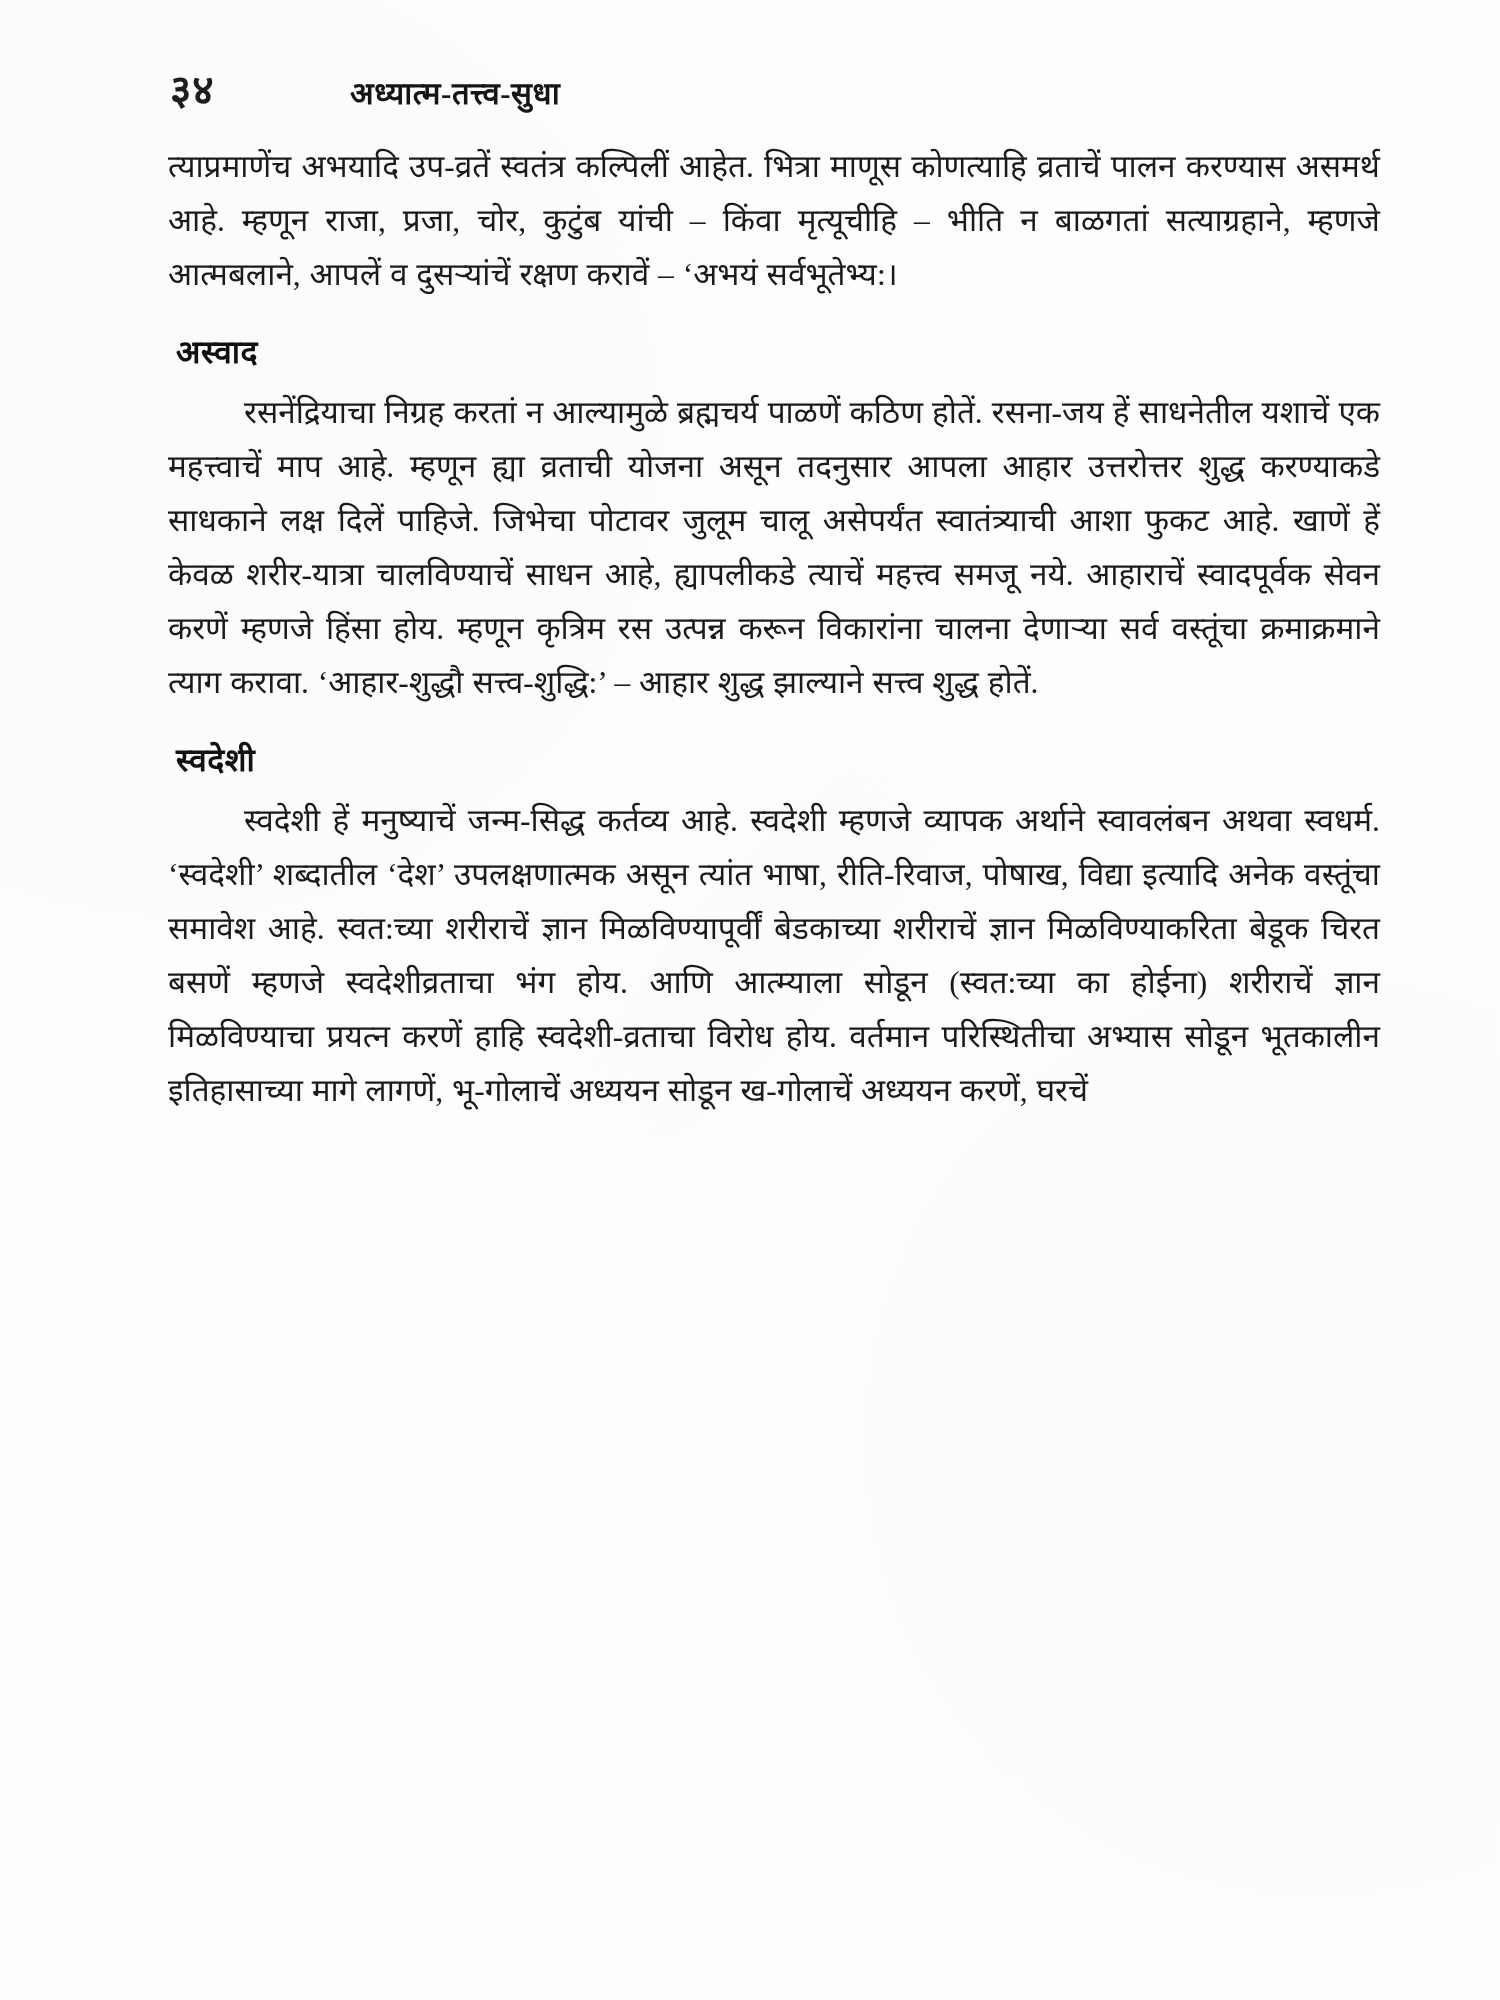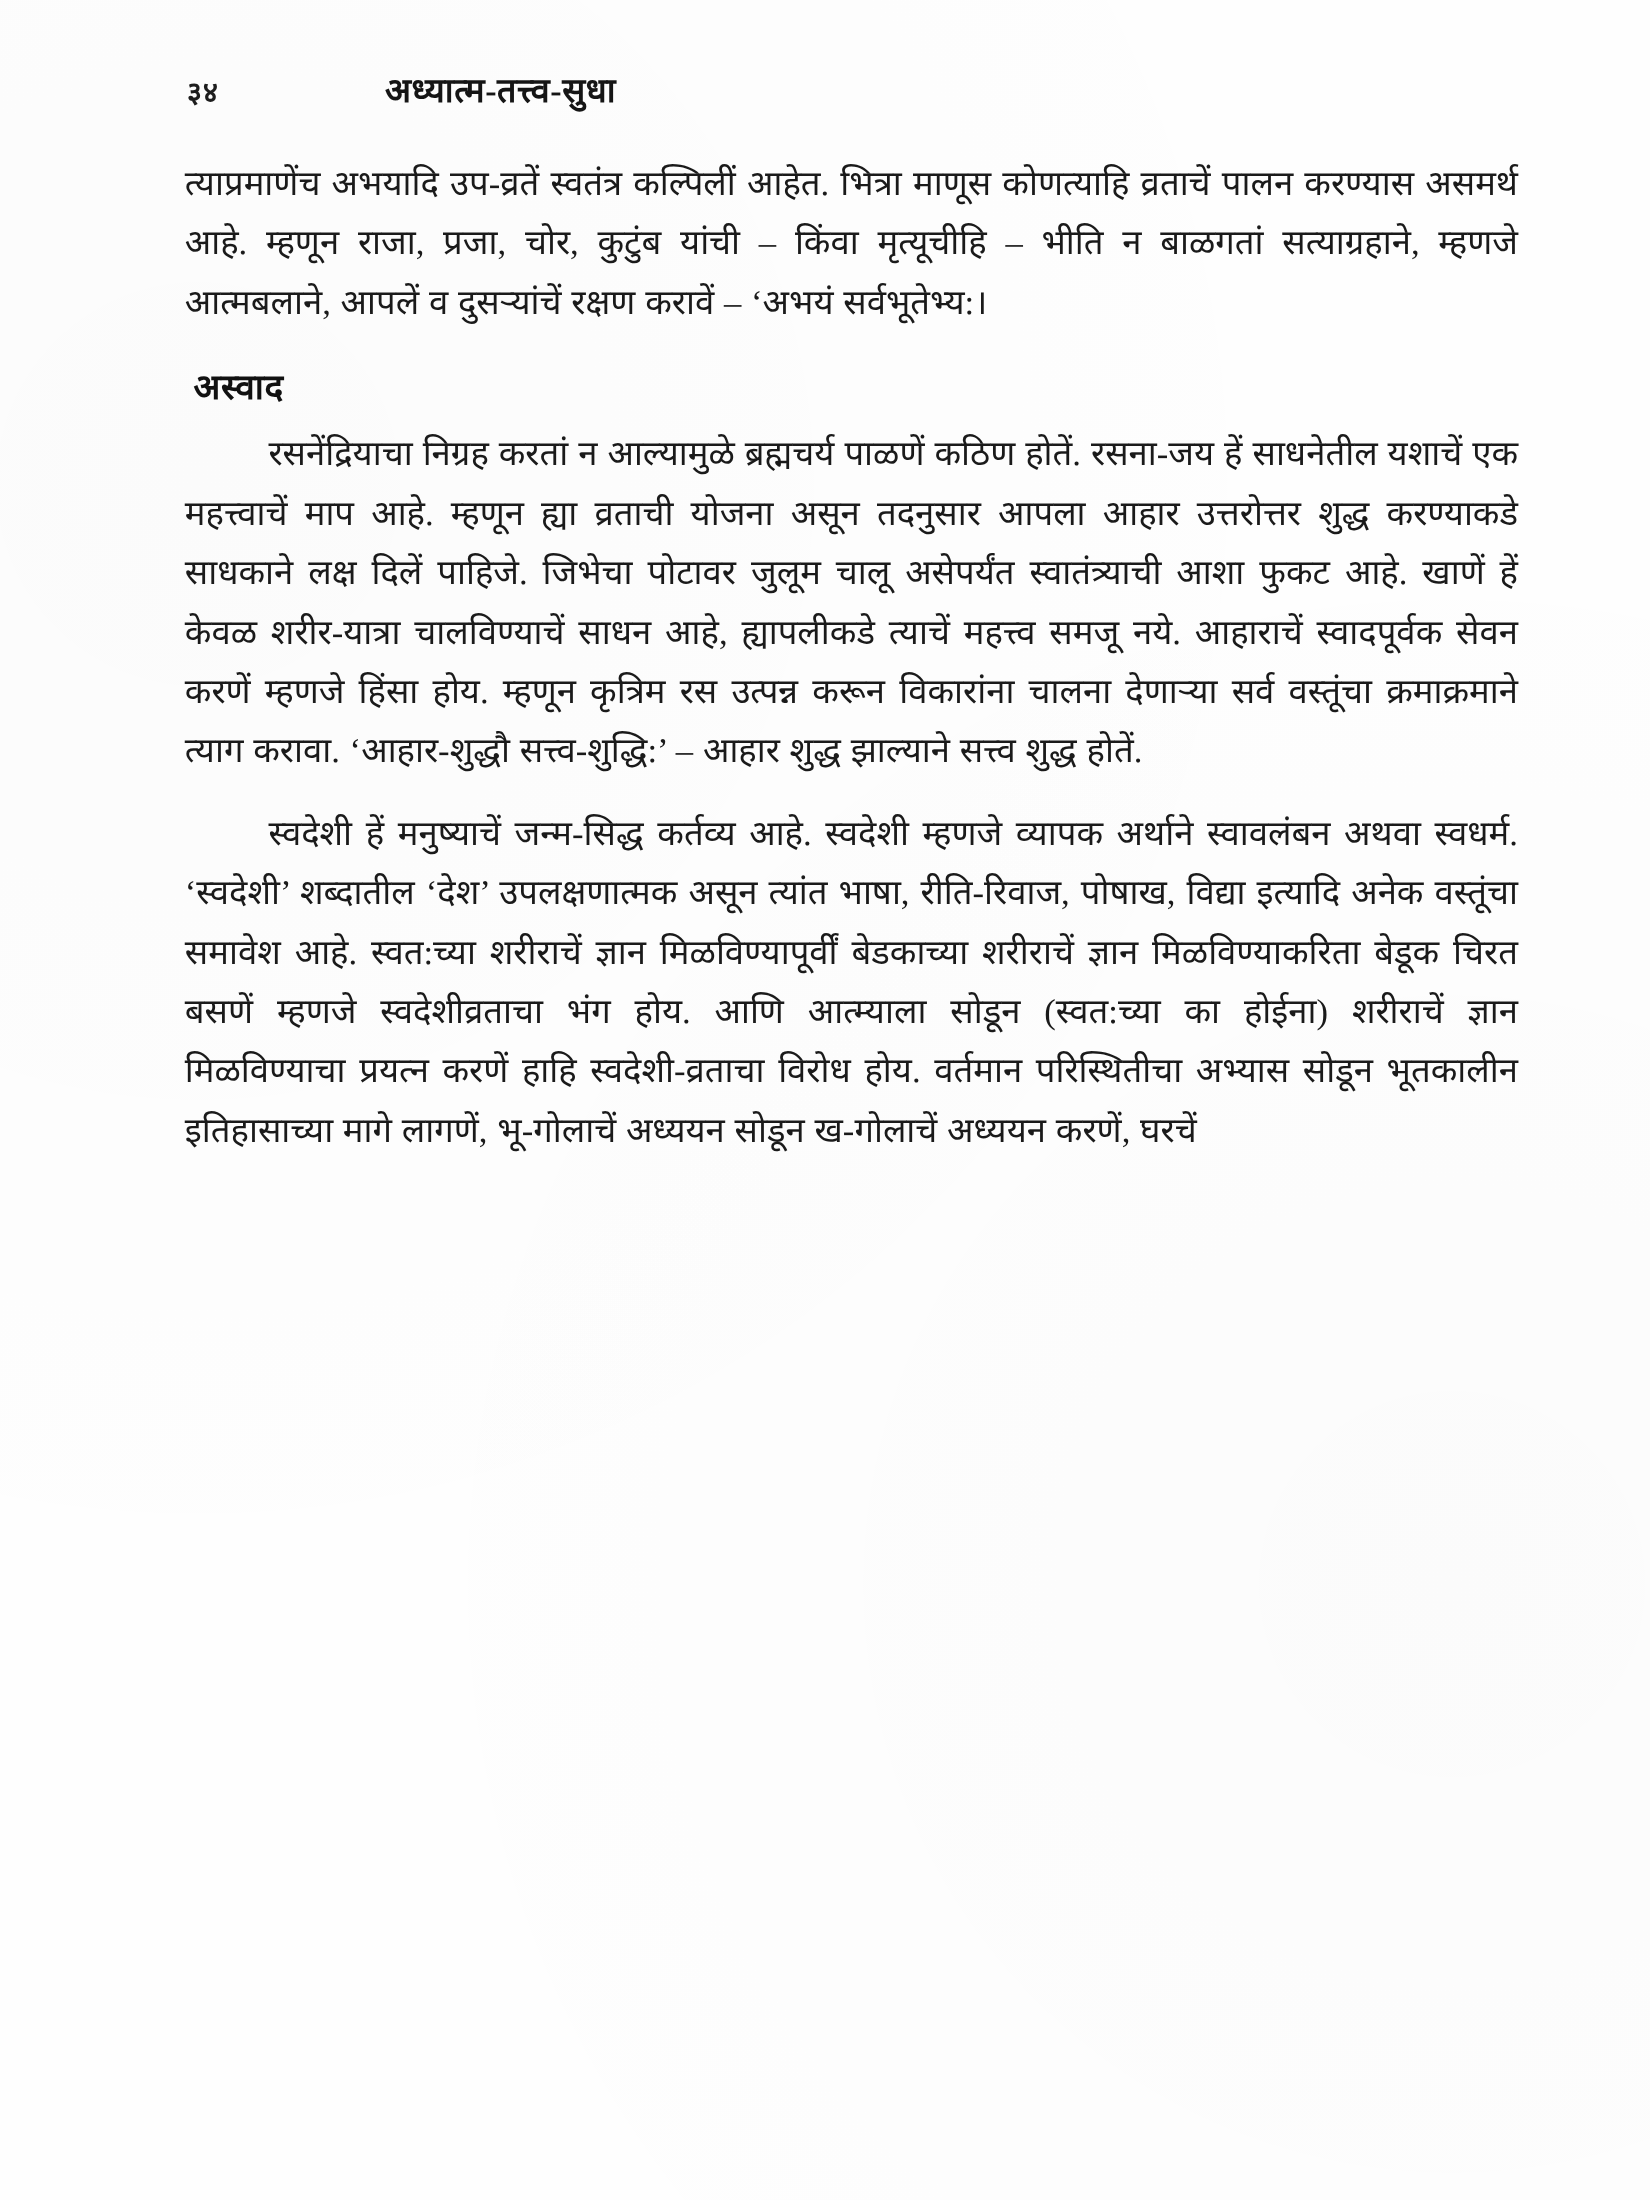--- a/index.html
+++ b/index.html
@@ -32,21 +32,21 @@
     width: 1220px;
   }
   .header-row {
     display: flex;
     align-items: baseline;
     height: 58px;
     margin-bottom: 22px;
   }
   .folio {
     font-family: Liberation Mono, monospace;
-    font-size: 26px;
+    font-size: 41px;
     font-weight: 700;
     letter-spacing: 1px;
     color: #1d1d1d;
     width: 180px;
     padding-left: 10px;
   }
   .running-head {
     flex: 1;
     text-align: left;
     font-size: 31px;
@@ -87,16 +87,17 @@
     <div class="header-row">
       <div class="folio">३४</div>
       <div class="running-head">अध्यात्म-तत्त्व-सुधा</div>
     </div>
 
     <p class="body-text">त्याप्रमाणेंच अभयादि उप-व्रतें स्वतंत्र कल्पिलीं आहेत. भित्रा माणूस कोणत्याहि व्रताचें पालन करण्यास असमर्थ आहे. म्हणून राजा, प्रजा, चोर, कुटुंब यांची – किंवा मृत्यूचीहि – भीति न बाळगतां सत्याग्रहाने, म्हणजे आत्मबलाने, आपलें व दुसऱ्यांचें रक्षण करावें – ‘अभयं सर्वभूतेभ्य:।</p>
 
     <h2 class="section-head">अस्वाद</h2>
     <p class="body-text indent">रसनेंद्रियाचा निग्रह करतां न आल्यामुळे ब्रह्मचर्य पाळणें कठिण होतें. रसना-जय हें साधनेतील यशाचें एक महत्त्वाचें माप आहे. म्हणून ह्या व्रताची योजना असून तदनुसार आपला आहार उत्तरोत्तर शुद्ध करण्याकडे साधकाने लक्ष दिलें पाहिजे. जिभेचा पोटावर जुलूम चालू असेपर्यंत स्वातंत्र्याची आशा फुकट आहे. खाणें हें केवळ शरीर-यात्रा चालविण्याचें साधन आहे, ह्यापलीकडे त्याचें महत्त्व समजू नये. आहाराचें स्वादपूर्वक सेवन करणें म्हणजे हिंसा होय. म्हणून कृत्रिम रस उत्पन्न करून विकारांना चालना देणाऱ्या सर्व वस्तूंचा क्रमाक्रमाने त्याग करावा. ‘आहार-शुद्धौ सत्त्व-शुद्धि:’ – आहार शुद्ध झाल्याने सत्त्व शुद्ध होतें.</p>
 
+    <h2 class="section-head">स्वदेशी</h2>
     <p class="body-text indent faded">स्वदेशी हें मनुष्याचें जन्म-सिद्ध कर्तव्य आहे. स्वदेशी म्हणजे व्यापक अर्थाने स्वावलंबन अथवा स्वधर्म. ‘स्वदेशी’ शब्दातील ‘देश’ उपलक्षणात्मक असून त्यांत भाषा, रीति-रिवाज, पोषाख, विद्या इत्यादि अनेक वस्तूंचा समावेश आहे. स्वत:च्या शरीराचें ज्ञान मिळविण्यापूर्वीं बेडकाच्या शरीराचें ज्ञान मिळविण्याकरिता बेडूक चिरत बसणें म्हणजे स्वदेशीव्रताचा भंग होय. आणि आत्म्याला सोडून (स्वत:च्या का होईना) शरीराचें ज्ञान मिळविण्याचा प्रयत्न करणें हाहि स्वदेशी-व्रताचा विरोध होय. वर्तमान परिस्थितीचा अभ्यास सोडून भूतकालीन इतिहासाच्या मागे लागणें, भू-गोलाचें अध्ययन सोडून ख-गोलाचें अध्ययन करणें, घरचें</p>
 
   </div>
 </div>
 
 </body></html>

